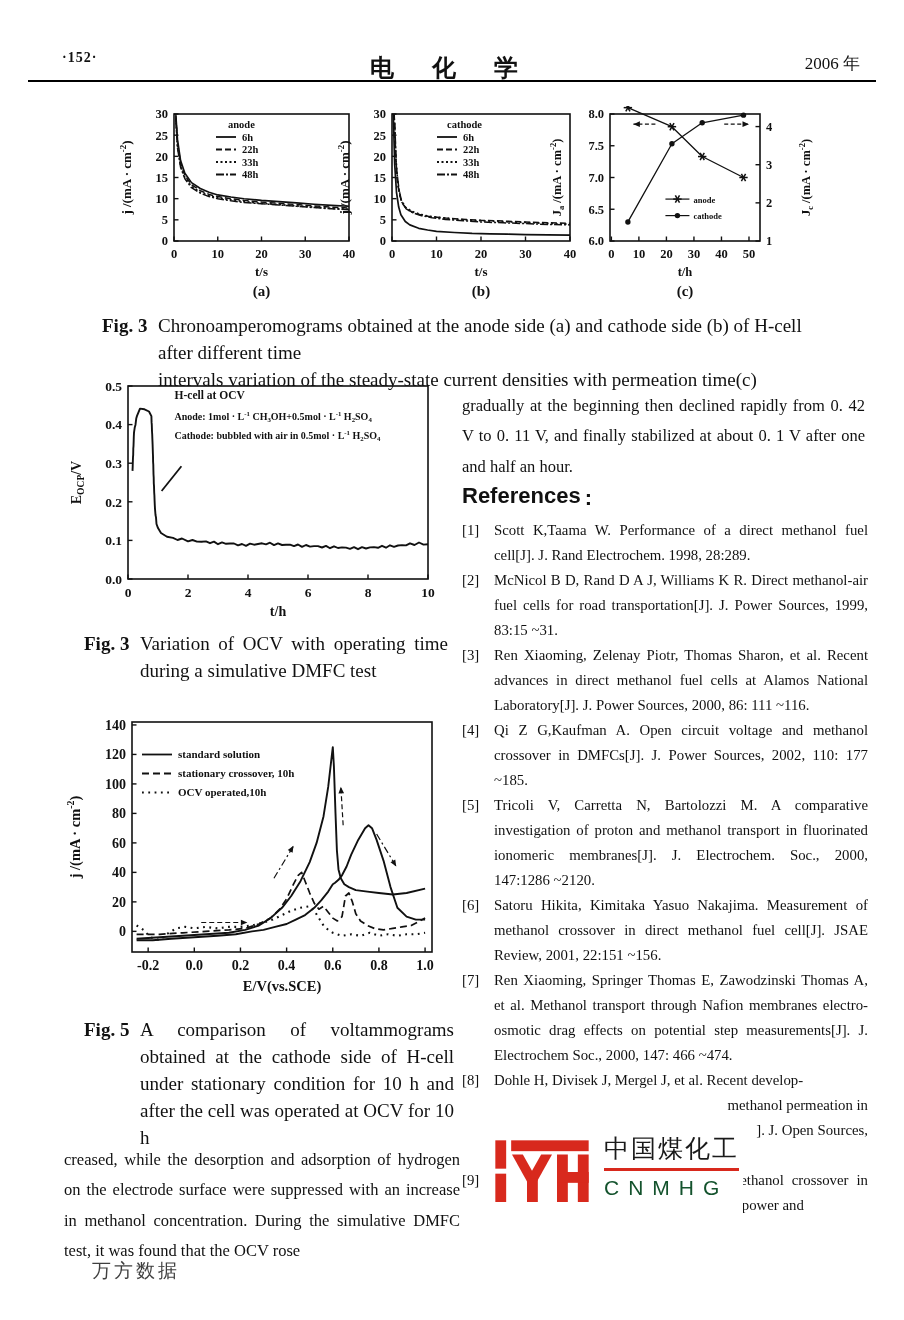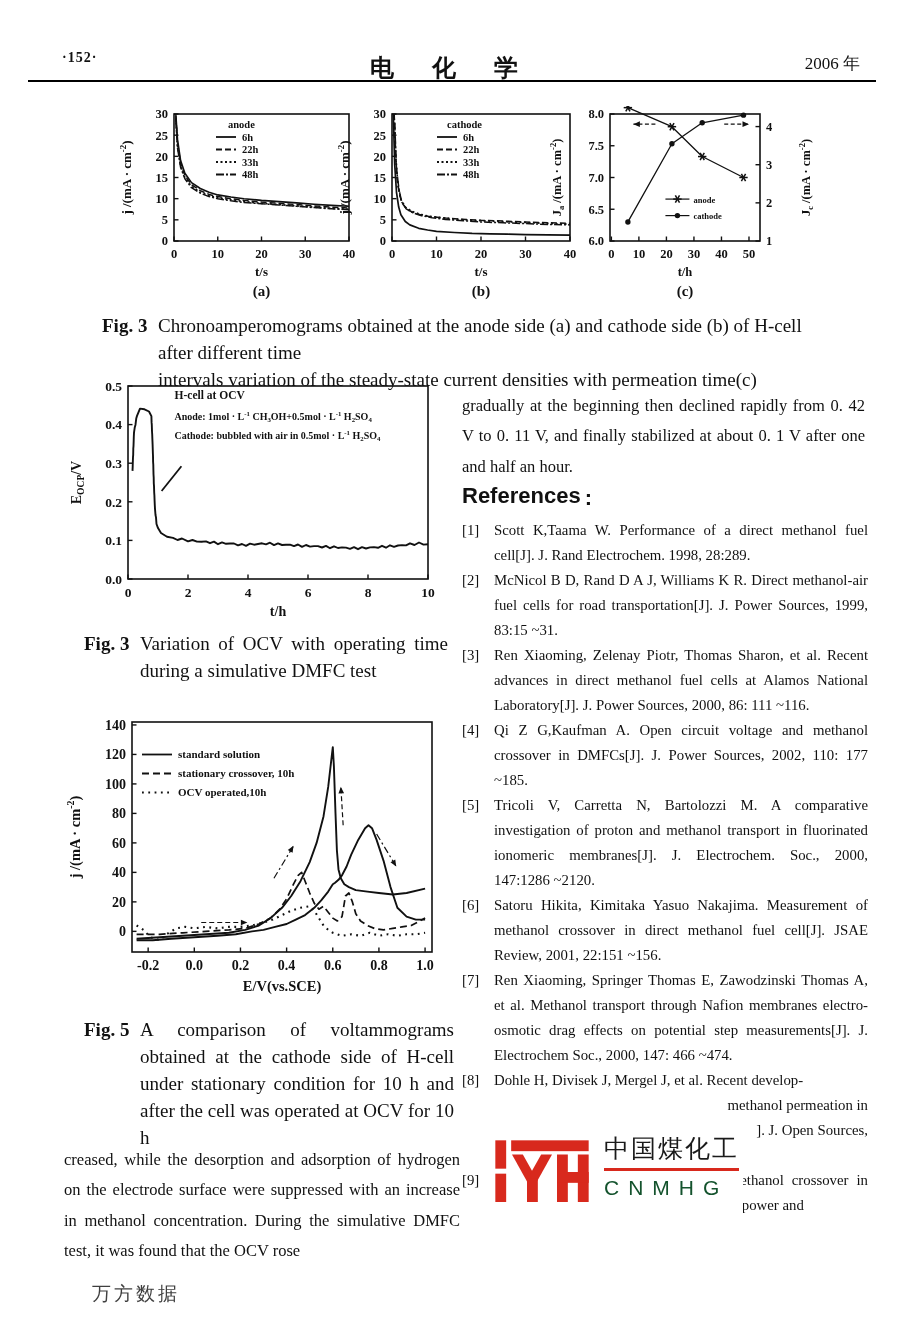--- a/index.html
+++ b/index.html
@@ -35,21 +35,21 @@
   .refnum{flex:none;width:32px;}
   .reftext{flex:1;text-align:justify;}
   .reftext .r{text-align:right;}
   
   .watermark{left:492px;top:1130px;background:#fff;display:flex;align-items:flex-start;
              gap:12px;padding:2px 4px 2px 0;}
   .wm-cn{font-size:25px;letter-spacing:2px;color:#1a1a1a;font-family:"Liberation Sans",sans-serif;}
   .wm-line{height:3px;width:100%;margin:3px 0 5px;}
   .wm-en{font-size:21px;letter-spacing:7px;font-family:"Liberation Sans",sans-serif;}
   .wanfang{left:92px;top:1258px;font-family:Liberation Serif, serif;
-           font-size:19px;letter-spacing:3px;color:#3f3f3f;margin-top:23px;}
+           font-size:19px;letter-spacing:3px;color:#3f3f3f;}
 </style>
 </head>
 <body>
 
 <span class="abs hdr-num">·152·</span>
 <span class="abs hdr-title">电 化 学</span>
 <span class="abs hdr-year">2006 年</span>
 <div class="abs hdr-rule"></div>
 
 <svg id="fig3a" class="chart" style="left:116px;top:106px" width="245" height="195" viewBox="0 0 245 195">

